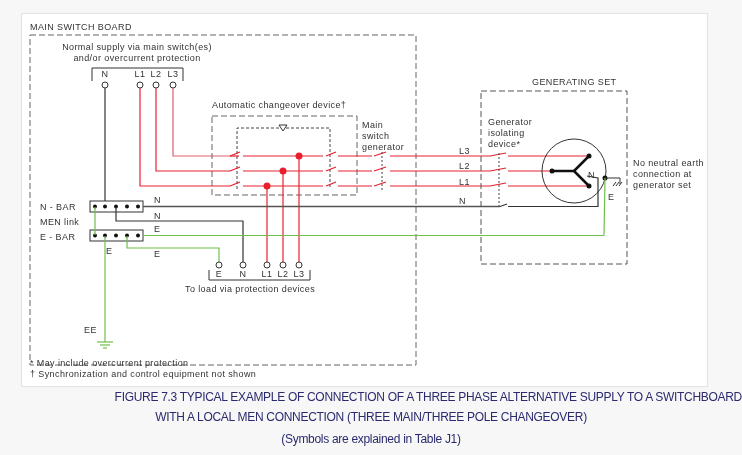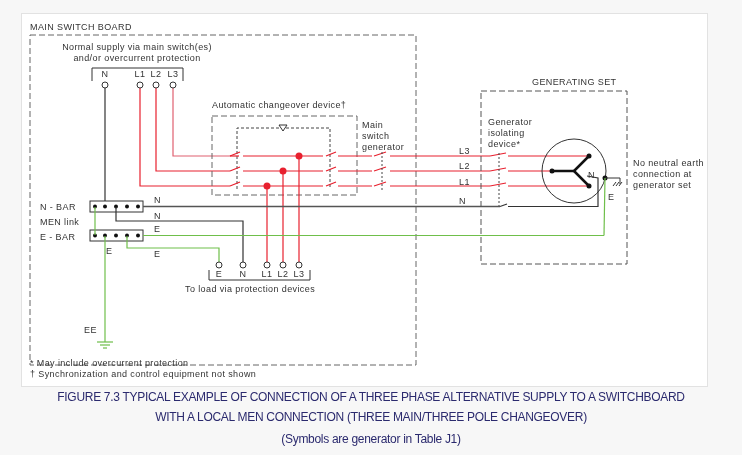--- a/index.html
+++ b/index.html
@@ -1,21 +1,21 @@
 <!DOCTYPE html>
 <html><head>
 <meta charset="utf-8">
 <style>
   html, body { margin:0; padding:0; }
   body { width:742px; height:455px; background:#f7f7f7; font-family:"Liberation Sans", sans-serif; overflow:hidden; position:relative; }
   .figure-frame { position:absolute; left:21px; top:13px; width:685px; height:372px; background:#ffffff; border:1px solid #e2e2e2; }
   svg { position:absolute; left:0; top:0; }
   .lbl { font-family:"Liberation Sans", sans-serif; font-size:9px; fill:#333; letter-spacing:0.4px; }
   .caption { position:absolute; left:0; width:742px; text-align:center; color:#2b2a6e; font-family:"Liberation Sans", sans-serif; font-size:12px; letter-spacing:-0.3px; }
-  .cap1 { top:390px; }
+  .cap1 { top:390px;text-align:right; }
   .cap2 { top:410px; }
   .cap3 { top:432px; }
 </style>
 </head>
 <body>
 
 <div class="figure-frame"></div>
 
 <svg width="742" height="455" viewBox="0 0 742 455">
 
@@ -182,13 +182,13 @@
   <polyline points="605,178 604,235.5" fill="none" stroke="#6fbf4a" stroke-width="1.2"></polyline>
   <text class="lbl" x="608" y="200">E</text>
 
   <text class="lbl" x="633" y="166">No neutral earth</text>
   <text class="lbl" x="633" y="177">connection at</text>
   <text class="lbl" x="633" y="188">generator set</text>
 </svg>
 
 <div class="caption cap1">FIGURE 7.3 TYPICAL EXAMPLE OF CONNECTION OF A THREE PHASE ALTERNATIVE SUPPLY TO A SWITCHBOARD</div>
 <div class="caption cap2">WITH A LOCAL MEN CONNECTION (THREE MAIN/THREE POLE CHANGEOVER)</div>
-<div class="caption cap3">(Symbols are generator in Table J1)</div>
+<div class="caption cap3">(Symbols are explained in Table J1)</div>
 
 </body></html>

